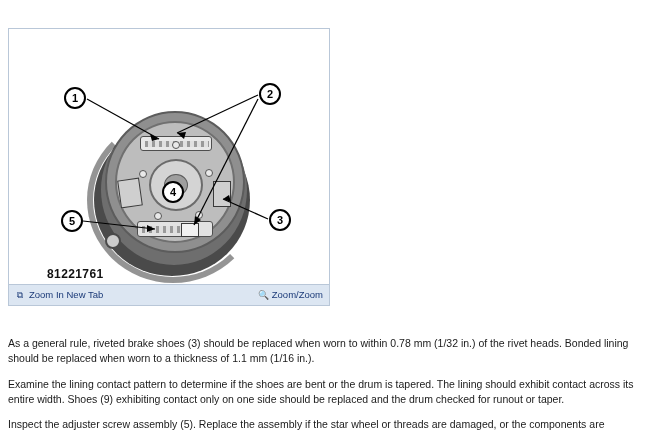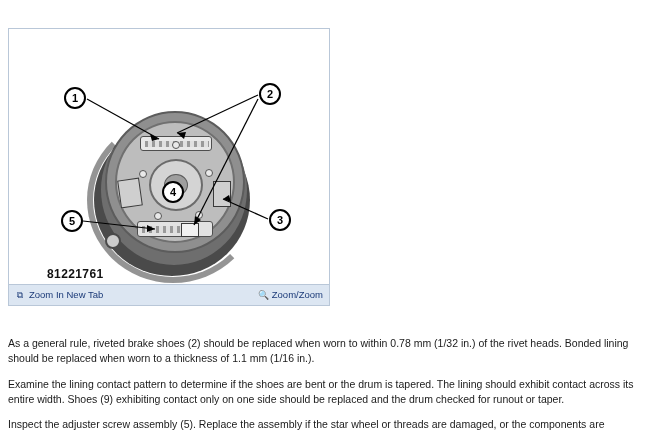--- a/index.html
+++ b/index.html
@@ -313,20 +313,20 @@
         <span>Zoom In New Tab</span>
       </div>
       <div class="footer-right">
         <span class="ico">🔍</span>
         <span>Zoom/Zoom</span>
       </div>
     </div>
   </div>
 
   <div class="body-text p1">
-    <span>As a general rule, riveted brake shoes (2) should be replaced when worn to within </span><b>0.78 mm (1/32 in.)</b><span> of the rivet heads. Bonded lining should be replaced when worn to a thickness of </span><b>1.1 mm (1/16 in.)</b><span>.</span>
+    <span>As a general rule, riveted brake shoes (3) should be replaced when worn to within </span><b>0.78 mm (1/32 in.)</b><span> of the rivet heads. Bonded lining should be replaced when worn to a thickness of </span><b>1.1 mm (1/16 in.)</b><span>.</span>
   </div>
 
   <div class="body-text p2">Examine the lining contact pattern to determine if the shoes are bent or the drum is tapered. The lining should exhibit contact across its entire width. Shoes (9) exhibiting contact only on one side should be replaced and the drum checked for runout or taper.</div>
 
   <div class="body-text p3">Inspect the adjuster screw assembly (5). Replace the assembly if the star wheel or threads are damaged, or the components are severely rusted or</div>
 
 </div>
 
 </body></html>

